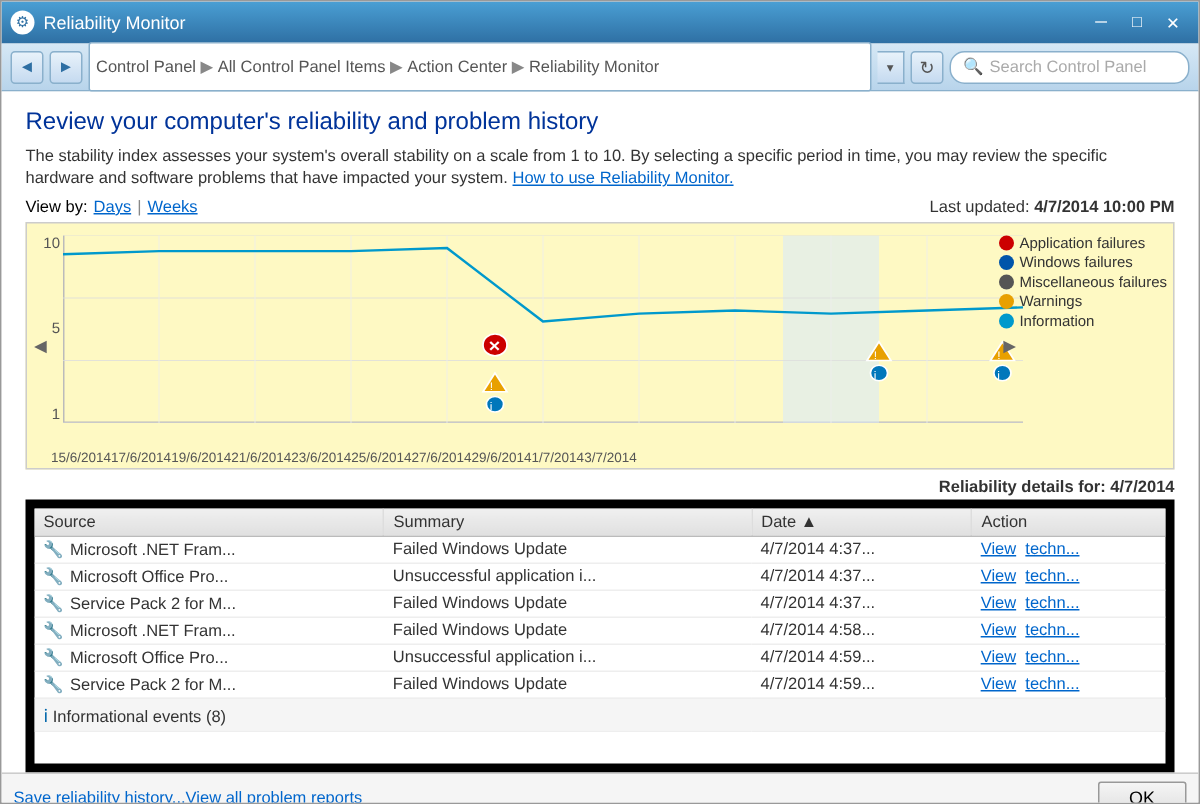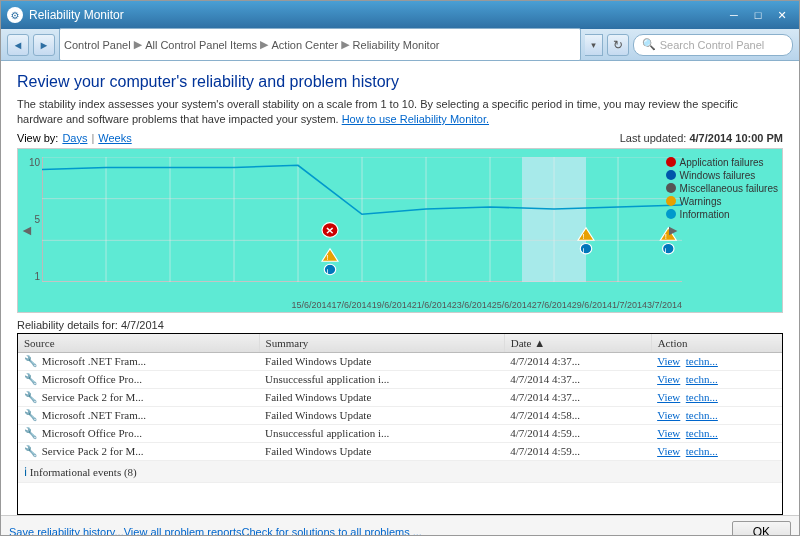--- a/index.html
+++ b/index.html
@@ -157,21 +157,21 @@
     .view-sep { color: #888; }
     .last-updated { font-size: 11px; color: #333; }
     .last-updated strong { font-weight: bold; }
 
     
     .chart-container {
       position: relative;
       flex: 0 0 auto;
       height: 165px;
       border: 1px solid #ccc;
-      background: #5eead4;
+      background: #fef9c3;
       margin-bottom: 6px;
       overflow: hidden;
       padding-left: 16px;
     }
 
     .chart-y-labels {
       position: absolute;
       left: 2px;
       top: 8px;
       bottom: 30px;
@@ -234,38 +234,38 @@
       flex-shrink: 0;
     }
 
     
     .x-labels {
       position: absolute;
       bottom: 2px;
       left: 16px;
       right: 100px;
       display: flex;
-      justify-content: flex-end;
+      justify-content: flex-start;
       font-size: 9px;
       color: #555;
     }
 
     
     .reliability-details {
       font-size: 11px;
       color: #333;
-      font-weight: normal;
+      font-weight: bold;
       margin-bottom: 2px;
+      text-align: right;
     }
     .table-container {
       flex: 1;
-      border: 1px solid #000000;
+      border: 6px solid #000000;
       overflow-y: auto;
       overflow-x: hidden;
-      font-family: Liberation Serif, serif;
     }
     table {
       width: 100%;
       border-collapse: collapse;
       font-size: 11px;
     }
     thead th {
       background: linear-gradient(to bottom, #f0f0f0, #e0e0e0);
       border-bottom: 1px solid #bbb;
       border-right: 1px solid #ddd;
@@ -530,16 +530,15 @@
       </tbody>
     </table>
   </div>
 
 </div>
 
 <div class="footer">
   <div class="footer-links">
     <span class="footer-link">Save reliability history...</span>
     <span class="footer-link">View all problem reports</span>
-    <span class="footer-link">Check for solutions to all problems ...</span>
   </div>
   <button class="ok-btn">OK</button>
 </div>
 
 </body></html>

